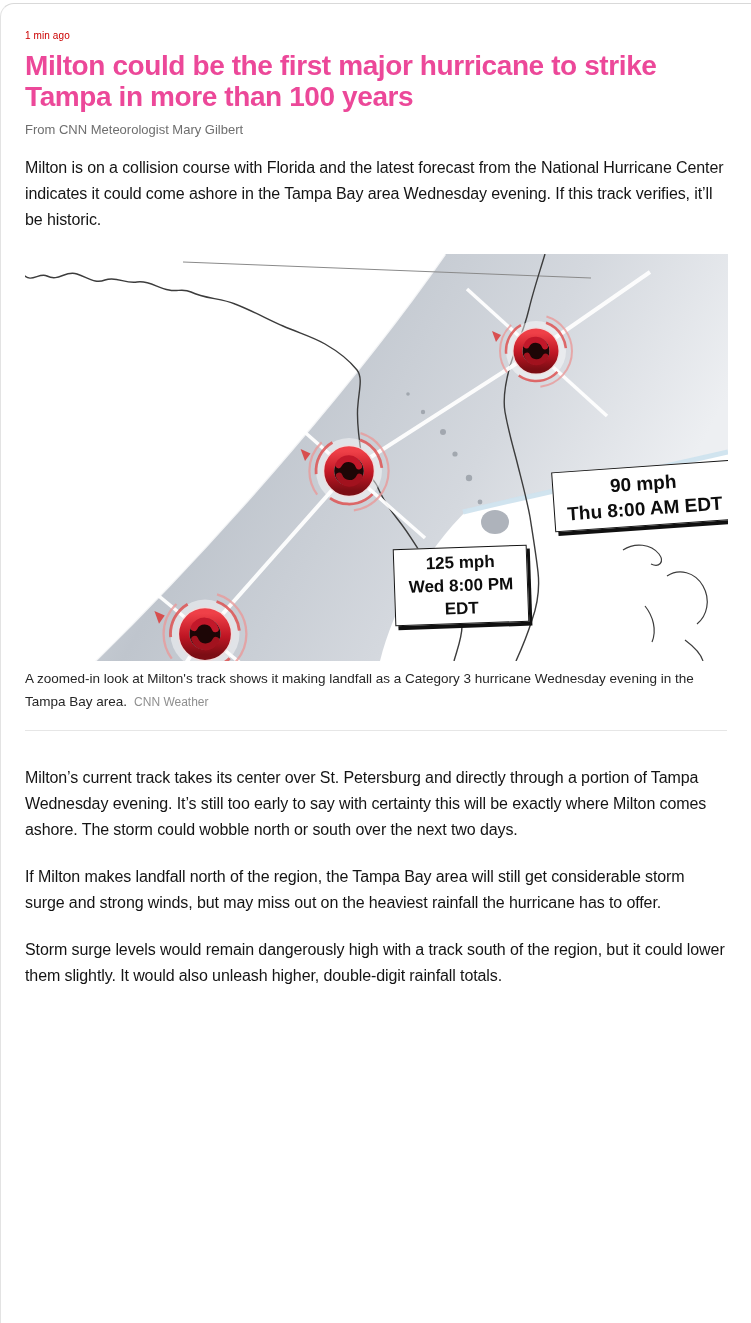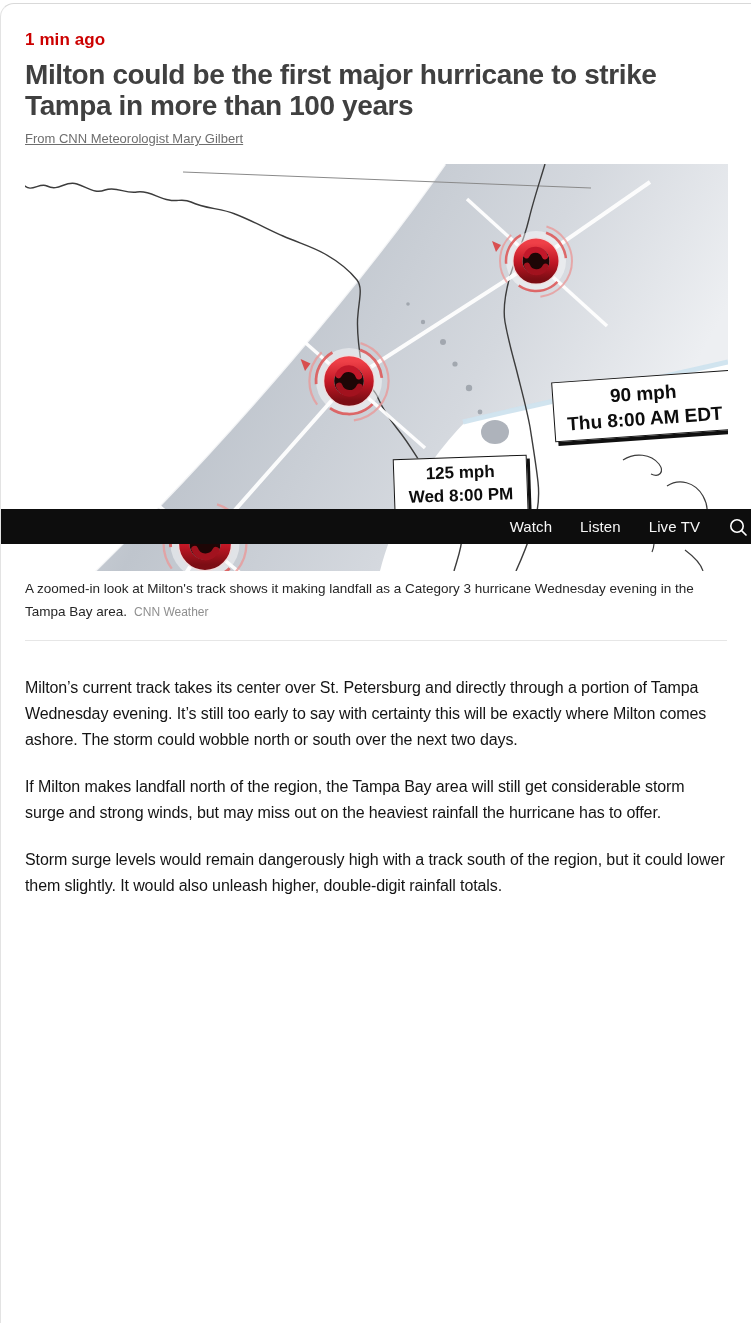--- a/index.html
+++ b/index.html
@@ -16,31 +16,31 @@
     border-left: 1px solid #e3e3e3;
     border-top-left-radius: 14px;
     min-height: 1320px;
     background: #fff;
     position: relative;
   }
   .content { padding: 0 24px; }
 
   .timestamp {
     padding-top: 26px;
-    font-size: 17px; font-weight: bold; color: #cc0000;
+    font-size: 10px; font-weight: normal; color: #cc0000;
     letter-spacing: 0.1px;
   }
   h1.headline {
     margin: 9px 0 0;
     font-size: 28px; line-height: 31px; font-weight: bold;
-    letter-spacing: -0.4px; color: #404040;
+    letter-spacing: -0.4px; color: #ec4899;
   }
   .byline {
     margin: 10px 0 18px;
-    font-size: 13px; color: #6e6e6e; text-decoration: underline;
+    font-size: 13px; color: #6e6e6e;
   }
   p.body-p {
     margin: 0 0 21px;
     font-size: 16px; line-height: 26px; color: #141414;
     letter-spacing: -0.1px;
   }
   p.body-p a {
     color: #141414; text-decoration: underline; text-underline-offset: 3px;
   }
 
@@ -99,20 +99,21 @@
 
 <div class="page-card">
   <div class="content">
 
     <div class="timestamp">1 min ago</div>
 
     <h1 class="headline">Milton could be the first major hurricane to strike Tampa in more than 100 years</h1>
 
     <div class="byline">From CNN Meteorologist Mary Gilbert</div>
 
+    <p class="body-p">Milton is on a collision course with Florida and the latest forecast from the National Hurricane Center indicates it could come ashore in the Tampa Bay area Wednesday evening. If this track verifies, it’ll be historic.</p>
 
 
 
     <div class="map-wrap">
       <svg class="mapsvg" width="703" height="407" viewBox="0 0 703 407">
         <defs>
           <linearGradient id="coneGrad" x1="0" y1="0" x2="1" y2="0.35">
             <stop offset="0" stop-color="#e3e6ea"></stop>
             <stop offset="0.35" stop-color="#bfc5cd"></stop>
             <stop offset="0.7" stop-color="#d4d8de"></stop>
@@ -195,24 +196,13 @@
     <div class="caption"><span>A zoomed-in look at Milton's track shows it making landfall as a Category 3 hurricane Wednesday evening in the Tampa Bay area.</span><span class="credit">CNN Weather</span></div>
 
     <hr class="divider">
 
     <p class="body-p first-after">Milton’s current track takes its center over St. Petersburg and directly through a portion of Tampa Wednesday evening. It’s still too early to say with certainty this will be exactly where Milton comes ashore. The storm could wobble north or south over the next two days.</p>
     <p class="body-p">If Milton makes landfall north of the region, the Tampa Bay area will still get considerable storm surge and strong winds, but may miss out on the heaviest rainfall the hurricane has to offer.</p>
     <p class="body-p">Storm surge levels would remain dangerously high with a track south of the region, but it could lower them slightly. It would also unleash higher, double-digit rainfall totals.</p>
 
   </div>
 
-  <div class="navbar">
-    <span class="nav-item">Watch</span>
-    <span class="nav-item">Listen</span>
-    <span class="nav-item">Live TV</span>
-    <span class="nav-search">
-      <svg width="20" height="20" viewBox="0 0 20 20">
-        <circle cx="9" cy="9" r="6.2" fill="none" stroke="#ffffff" stroke-width="1.6"></circle>
-        <line x1="13.6" y1="13.6" x2="18.5" y2="18.5" stroke="#ffffff" stroke-width="1.6"></line>
-      </svg>
-    </span>
-  </div>
 </div>
 
 </body></html>

